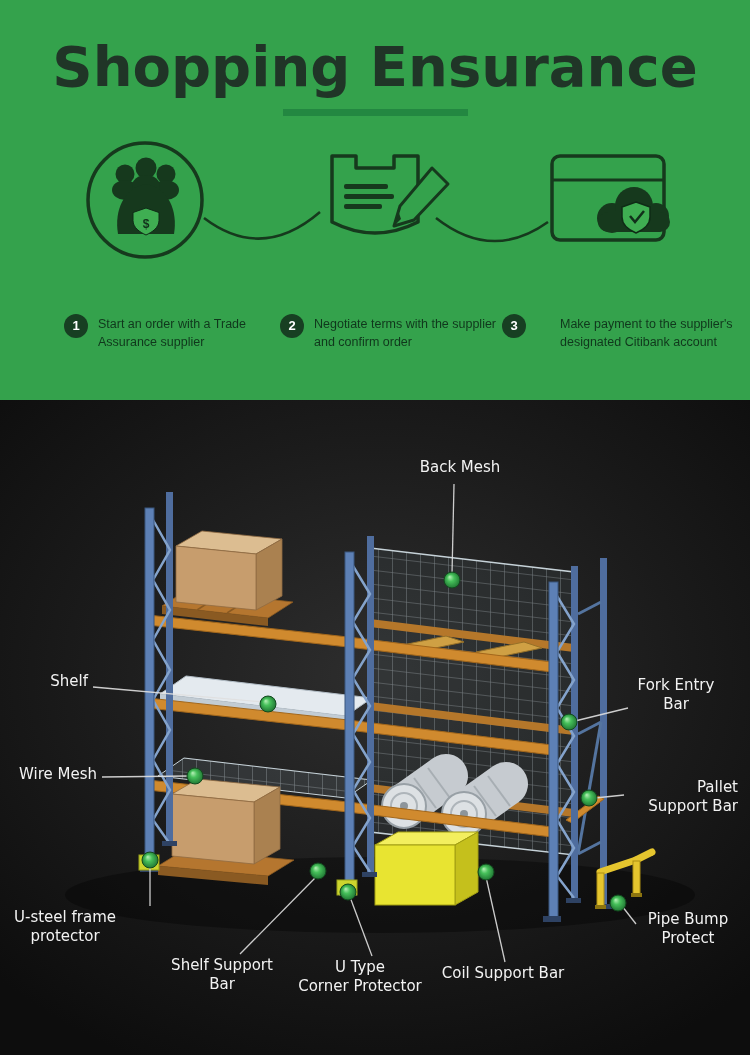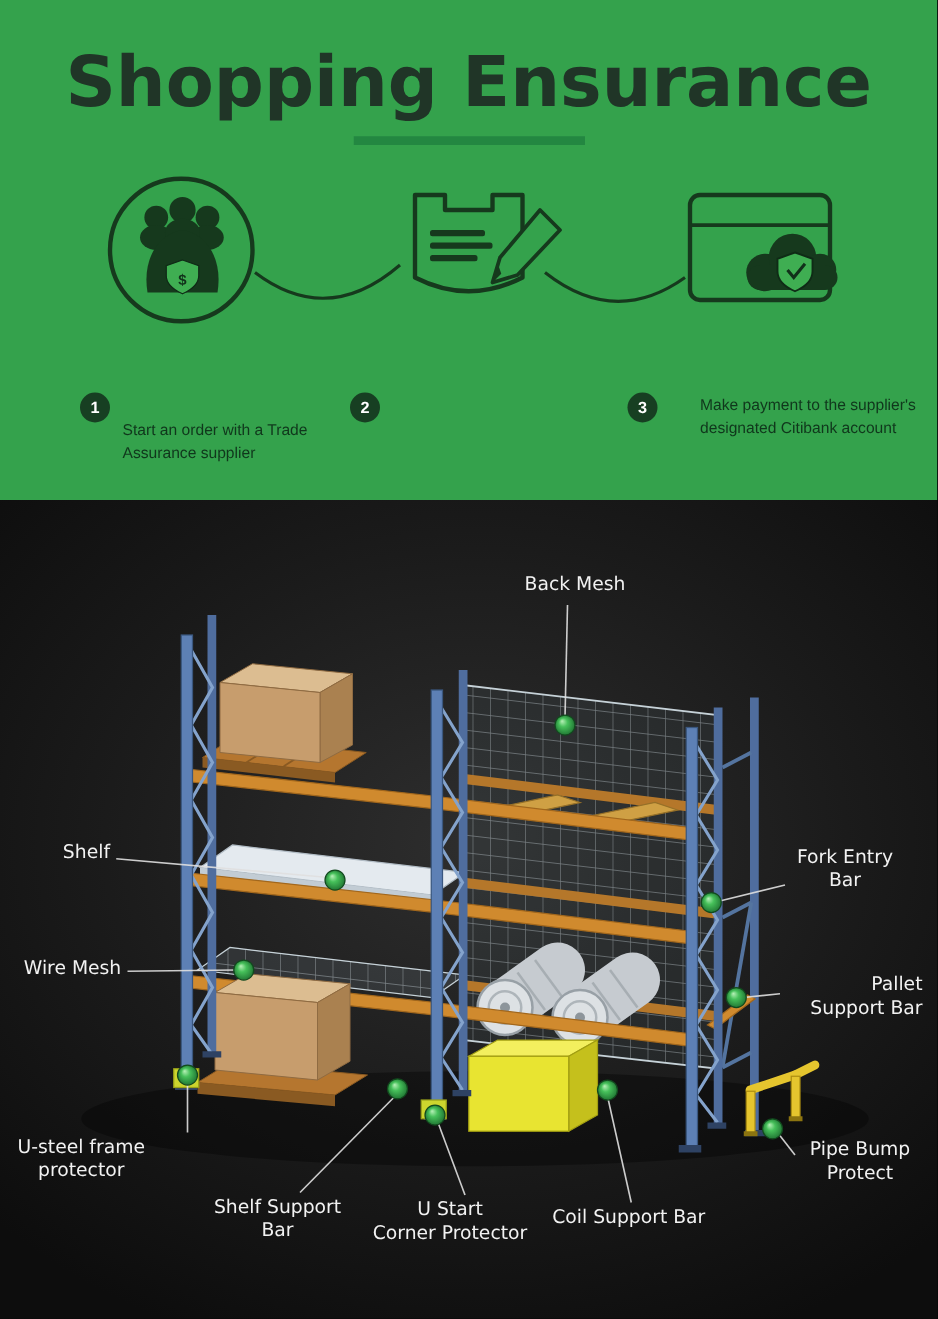--- a/index.html
+++ b/index.html
@@ -9,21 +9,21 @@
   .hero{position:relative;width:750px;height:400px;background:#34a24c;}
   .hero h1{margin:0;padding-top:34px;text-align:center;font-family:"DejaVu Sans",sans-serif;
            font-size:56px;font-weight:bold;color:#203527;letter-spacing:0px;}
   .underline{width:185px;height:7px;background:#238741;margin:10px auto 0;}
   .hero-icons{position:absolute;left:0;top:128px;width:750px;height:170px;}
   .step{position:absolute;top:314px;display:flex;gap:10px;align-items:flex-start;}
   .step-num{flex:none;width:24px;height:24px;border-radius:50%;background:#173f22;color:#ffffff;
             font-size:13px;font-weight:bold;text-align:center;line-height:24px;}
   .step-text{font-size:12.5px;color:#10371c;line-height:1.45;font-weight:500;padding-top:1px;}
   .step1{left:64px;width:210px;}
-  .step1 .step-text{width:168px;margin-top:20px;}
+  .step1 .step-text{width:168px;}
   .step2{left:280px;width:230px;}
   .step2 .step-text{width:196px;}
   .step3{left:502px;width:235px;}
   .step3 .step-text{width:200px;margin-left:24px;}
 
   
   .diagram{position:relative;width:750px;height:655px;
            background:radial-gradient(ellipse 540px 430px at 50% 42%, #2e2e2e 0%, #1b1b1b 55%, #0d0d0d 100%);padding-left:11px;}
   .rack{position:absolute;left:0;top:0;width:750px;height:655px;}
   .lbl{position:absolute;color:#f2f2f2;font-family:"DejaVu Sans",sans-serif;font-size:15px;
@@ -92,20 +92,21 @@
         </g>
       </g>
     </svg>
 
     <div class="step step1">
       <div class="step-num">1</div>
       <div class="step-text">Start an order with a Trade Assurance supplier</div>
     </div>
     <div class="step step2">
       <div class="step-num">2</div>
+      <div class="step-text">Negotiate terms with the supplier and confirm order</div>
     </div>
     <div class="step step3">
       <div class="step-num">3</div>
       <div class="step-text">Make payment to the supplier's designated Citibank account</div>
     </div>
   </section>
 
   <section class="diagram">
     <svg class="rack" viewBox="0 0 750 655">
       <defs>
@@ -291,19 +292,19 @@
     <div class="lbl l-shelf">Shelf</div>
     <div class="lbl l-fork">Fork Entry
 Bar</div>
     <div class="lbl l-wire">Wire Mesh</div>
     <div class="lbl l-pallet">Pallet
 Support Bar</div>
     <div class="lbl l-usteel">U-steel frame
 protector</div>
     <div class="lbl l-shelfbar">Shelf Support
 Bar</div>
-    <div class="lbl l-utype">U Start
+    <div class="lbl l-utype">U Type
 Corner Protector</div>
     <div class="lbl l-coil">Coil Support Bar</div>
     <div class="lbl l-pipe">Pipe Bump
 Protect</div>
   </section>
 </div>
 
 </body></html>

